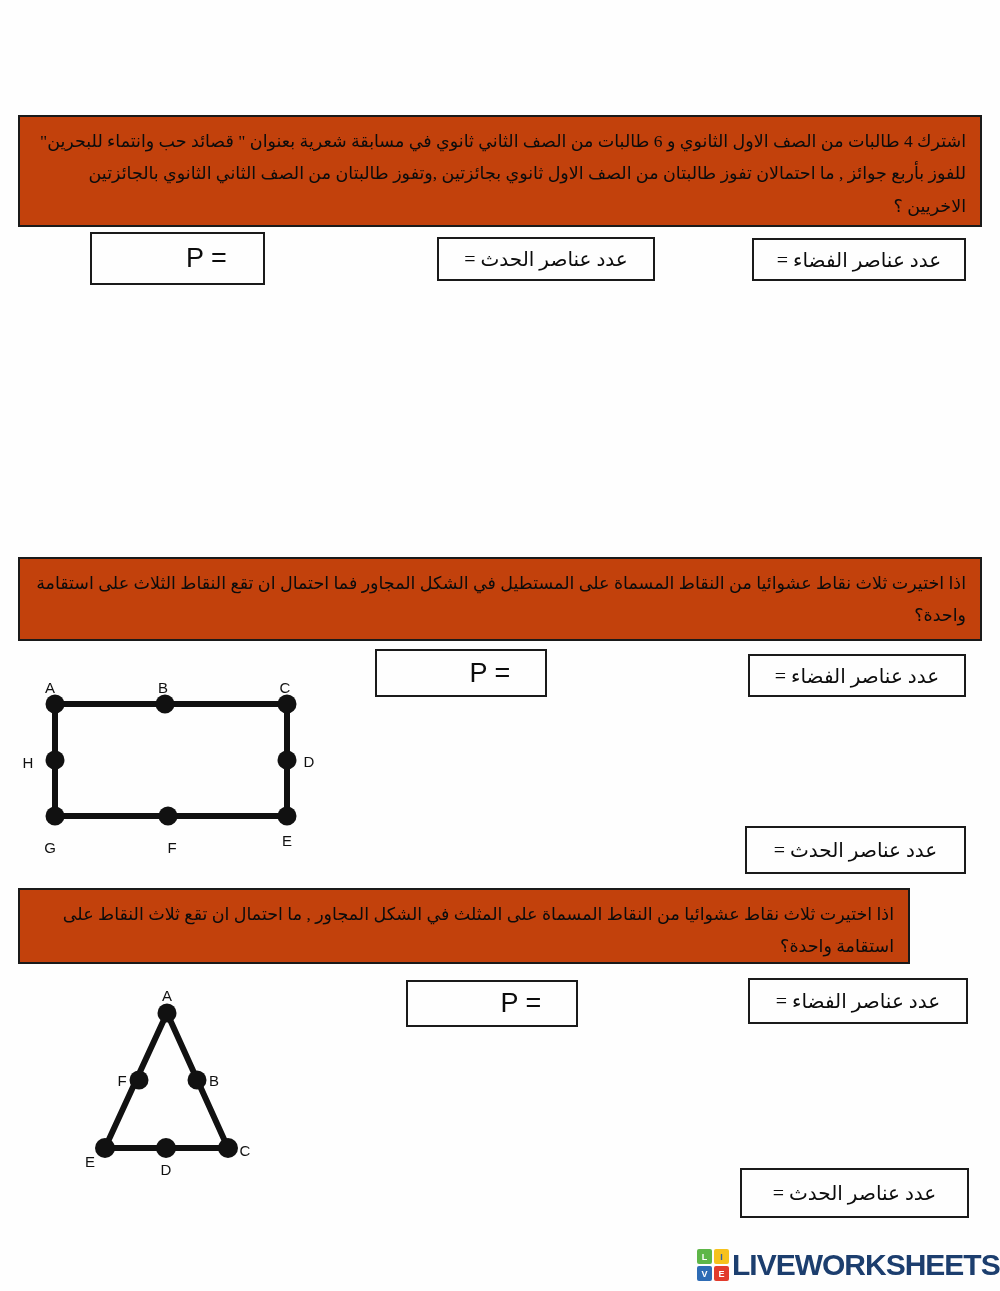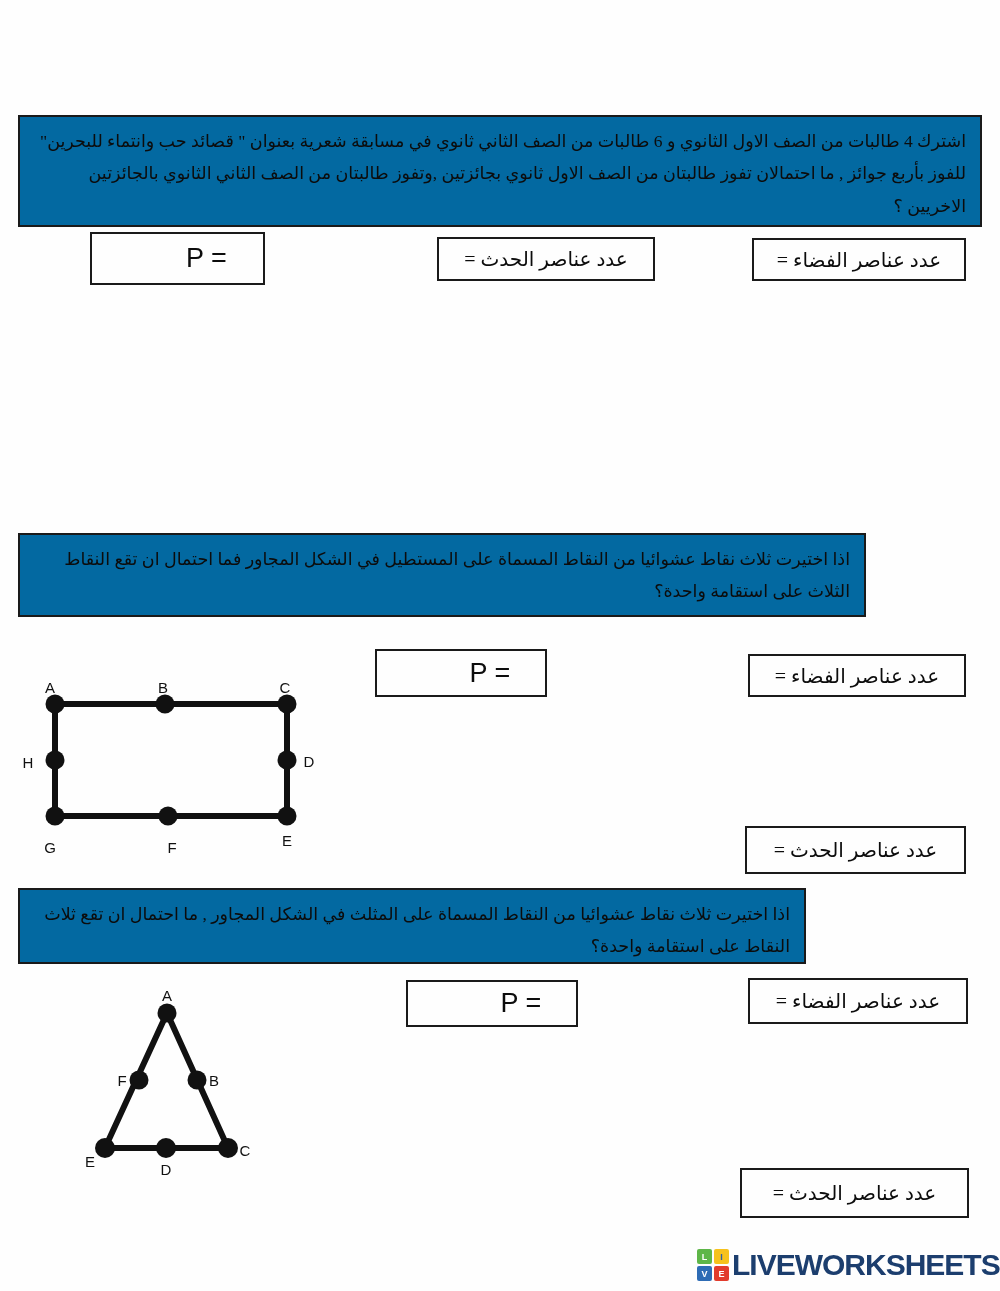--- a/index.html
+++ b/index.html
@@ -7,21 +7,21 @@
     position:relative;
     width:1000px;height:1291px;
     background:#fefefe;
     font-family:"Liberation Serif","DejaVu Sans",serif;
     color:#0c0c0c;
     overflow:hidden;
   }
   .qbox{
     position:absolute;
     border:2px solid #1a1a1a;
-    background:#0369a1;
+    background:#c2410c;
     box-sizing:border-box;
     padding:8px 14px 8px 14px;
     direction:rtl;
     text-align:right;
     font-size:17.5px;
     line-height:1.85;
   }
   .ansbox{
     position:absolute;
     border:2px solid #1a1a1a;
@@ -93,21 +93,21 @@
   </div>
 
   <div class="ansbox arabic" style="left:437px;top:237px;width:218px;height:44px;">
     <span>عدد عناصر الحدث =</span>
   </div>
 
   <div class="ansbox arabic" style="left:752px;top:238px;width:214px;height:43px;">
     <span>عدد عناصر الفضاء =</span>
   </div>
 
-  <div class="qbox" style="left:18px;top:533px;width:848px;height:84px;text-align:right;">
+  <div class="qbox" style="left:18px;top:557px;width:964px;height:84px;text-align:right;">
     <span>اذا اختيرت ثلاث نقاط عشوائيا من النقاط المسماة على المستطيل في الشكل المجاور فما احتمال ان تقع النقاط الثلاث على استقامة واحدة؟</span>
   </div>
 
   <div class="ansbox pbox" style="left:375px;top:649px;width:172px;height:48px;">
     <span>P =</span>
   </div>
 
   <div class="ansbox arabic" style="left:748px;top:654px;width:218px;height:43px;">
     <span>عدد عناصر الفضاء =</span>
   </div>
@@ -131,21 +131,21 @@
     <span class="ptlabel" style="left:267px;top:162px;">E</span>
     <span class="ptlabel" style="left:152px;top:169px;">F</span>
     <span class="ptlabel" style="left:30px;top:169px;">G</span>
     <span class="ptlabel" style="left:8px;top:84px;">H</span>
   </div>
 
   <div class="ansbox arabic" style="left:745px;top:826px;width:221px;height:48px;">
     <span>عدد عناصر الحدث =</span>
   </div>
 
-  <div class="qbox" style="left:18px;top:888px;width:788px;height:76px;">
+  <div class="qbox" style="left:18px;top:888px;width:892px;height:76px;">
     <span>اذا اختيرت ثلاث نقاط عشوائيا من النقاط المسماة على المثلث في الشكل المجاور , ما احتمال ان تقع ثلاث النقاط على استقامة واحدة؟</span>
   </div>
 
   <div class="ansbox pbox" style="left:406px;top:980px;width:172px;height:47px;">
     <span>P =</span>
   </div>
 
   <div class="ansbox arabic" style="left:748px;top:978px;width:220px;height:46px;">
     <span>عدد عناصر الفضاء =</span>
   </div>

